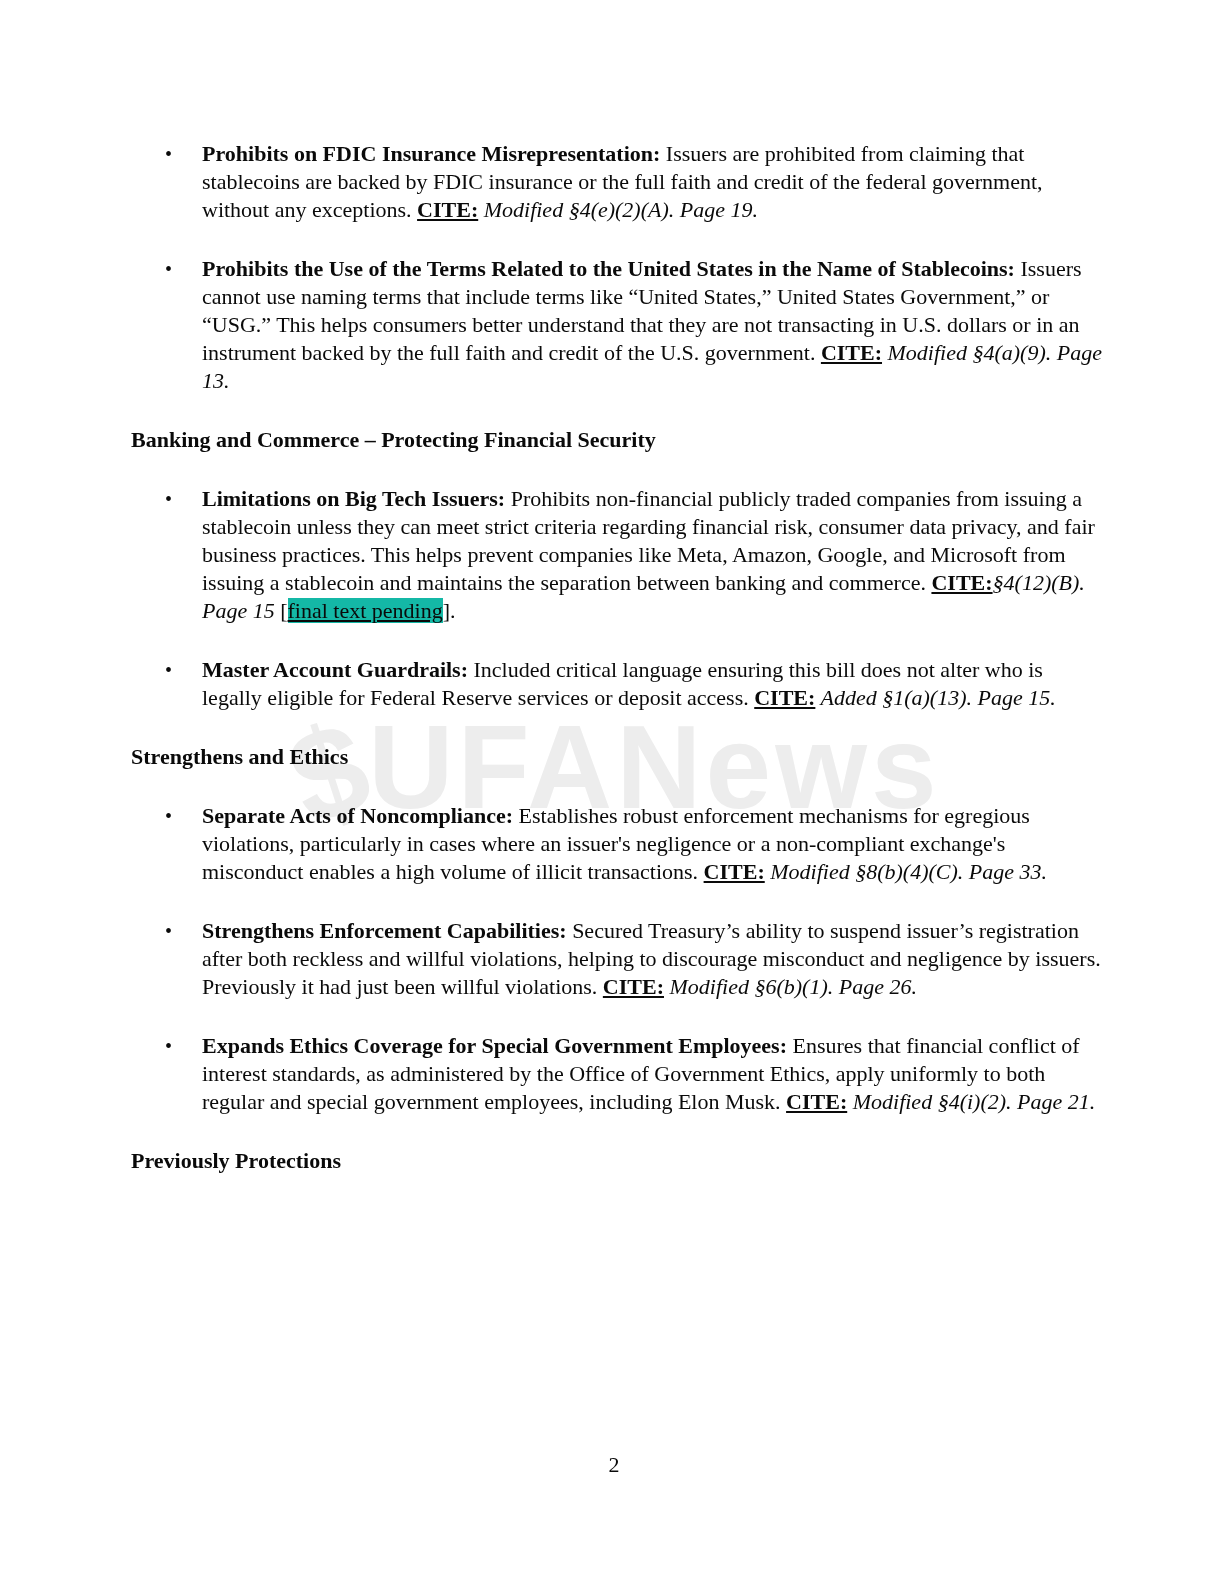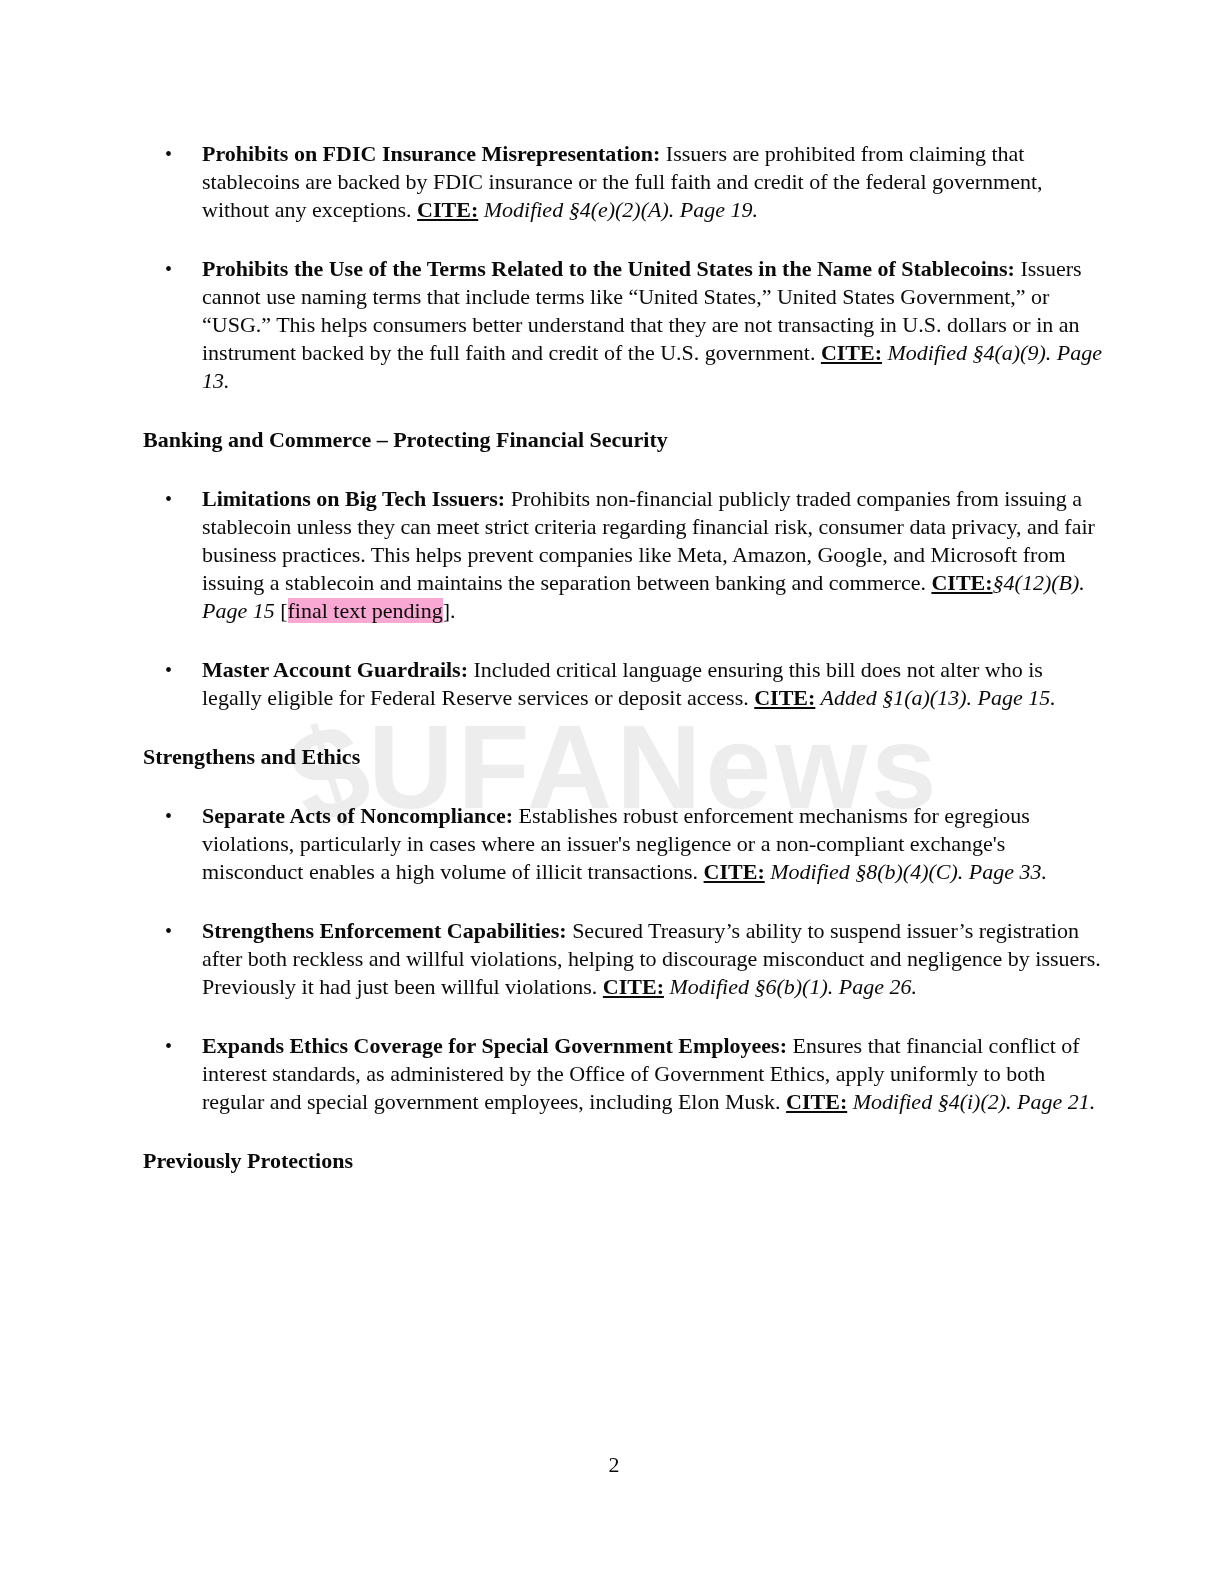--- a/index.html
+++ b/index.html
@@ -36,36 +36,36 @@
     position: absolute;
     left: 127px;
     top: 140px;
     width: 978px;
     z-index: 1;
     font-size: 22px;
     line-height: 28px;
   }
   .heading {
     font-weight: bold;
-    margin: 0 0 31px 16px;
+    margin: 0 0 31px 4px;
   }
   .bullet-item {
     display: flex;
     margin: 0 0 31px 0;
     padding-left: 38px;
   }
   .bullet-marker {
     flex: 0 0 37px;
     font-size: 20px;
   }
   .bullet-body { flex: 1; }
   .seg-bold { font-weight: bold; text-align: right; }
   .seg-cite { font-weight: bold; text-decoration: underline; margin-top: 28px; }
   .seg-italic { font-style: italic; }
-  .seg-highlight { background: #f9a8d4; }
+  .seg-highlight { background: #14b8a6; text-decoration: underline; }
   .page-number {
     position: absolute;
     top: 1452px;
     left: 0;
     width: 100%;
     text-align: center;
     font-size: 22px;
     z-index: 1;
   }
 </style>

